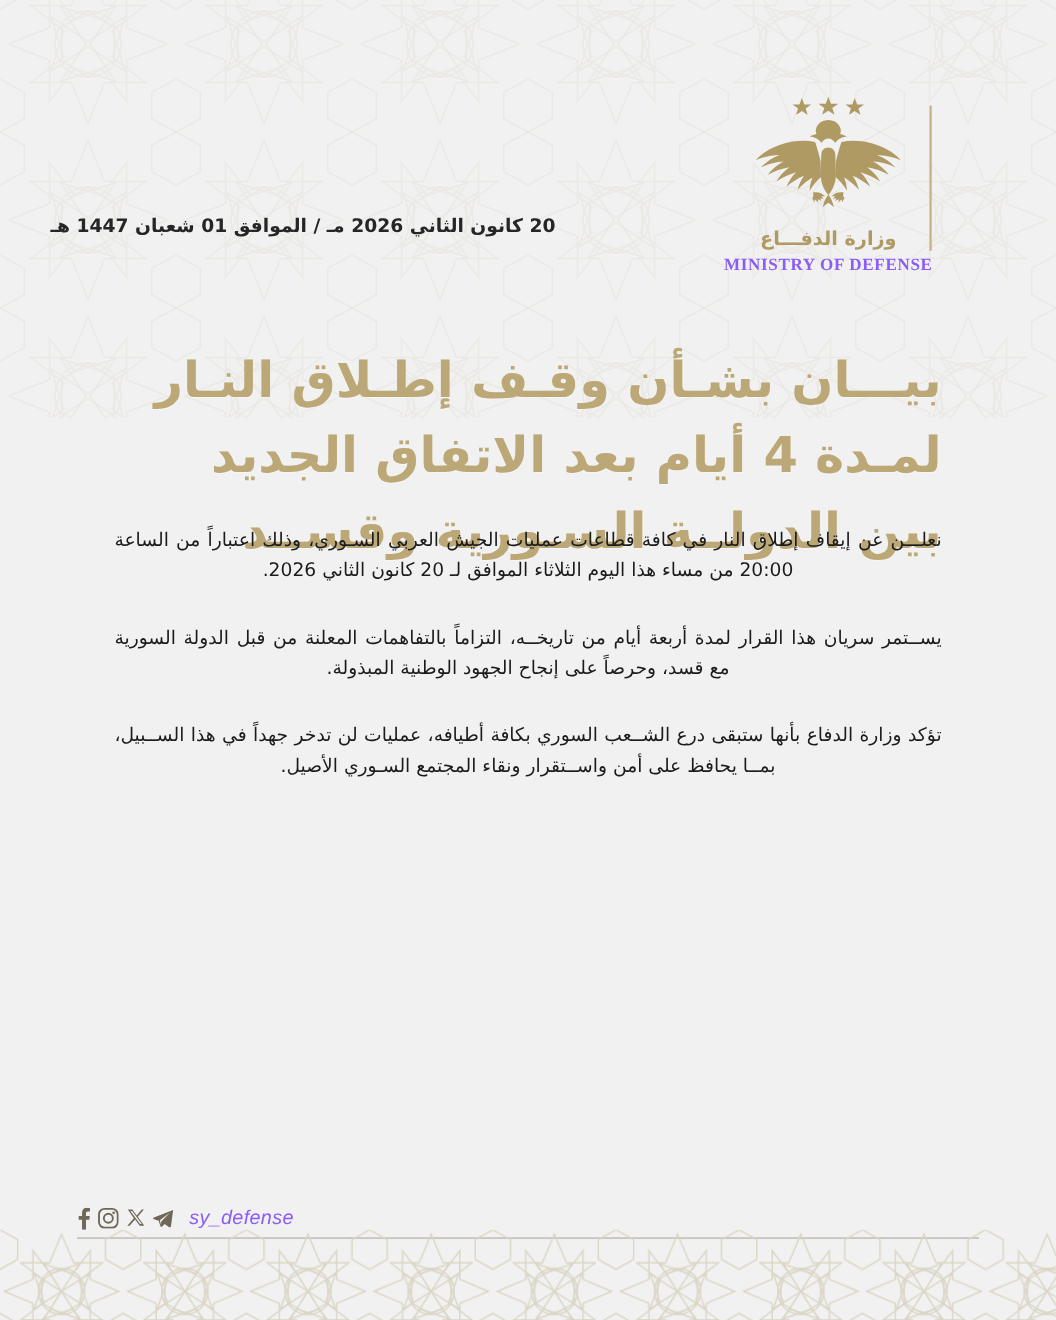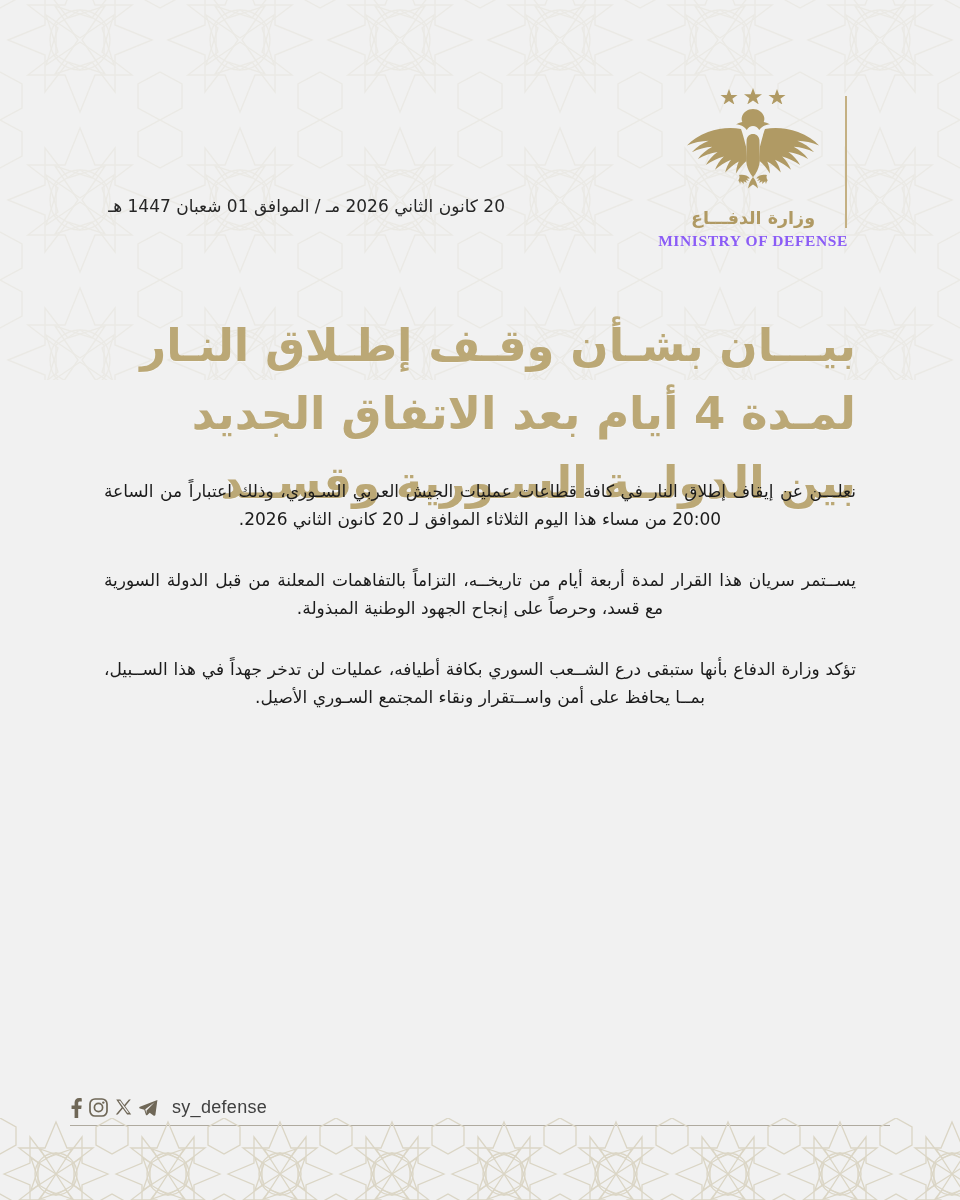--- a/index.html
+++ b/index.html
@@ -74,21 +74,21 @@
   .logo-divider {
     position:absolute;
     right:113px; top:96px;
     width:2px; height:132px;
     background:#c4b083;
   }
   .date-line {
     position:absolute;
     right:455px; top:196px;
     font-size:17px;
-    font-weight:400;
+    font-weight:700;
     color:#262626;
     direction:rtl;
     white-space:nowrap;
     font-family:"DejaVu Sans", sans-serif;
   }
 
   
   .headline {
     position:absolute;
     right:104px; top:312px;
@@ -134,23 +134,24 @@
   }
   .footer svg { display:block; }
   .social-icons {
     display:flex;
     align-items:center;
     gap:7px;
   }
   .handle {
     margin-left:6px;
     font-size:18px;
-    color:#404040;
+    color:#8b5cf6;
     letter-spacing:.3px;
     font-family:"Liberation Sans", sans-serif;
+    font-style:italic;
   }
   .footer-rule {
     position:absolute;
     left:70px; bottom:74px;
     width:820px; height:1px;
     background:#8c8474;
   }
 </style>
 </head>
 <body>

